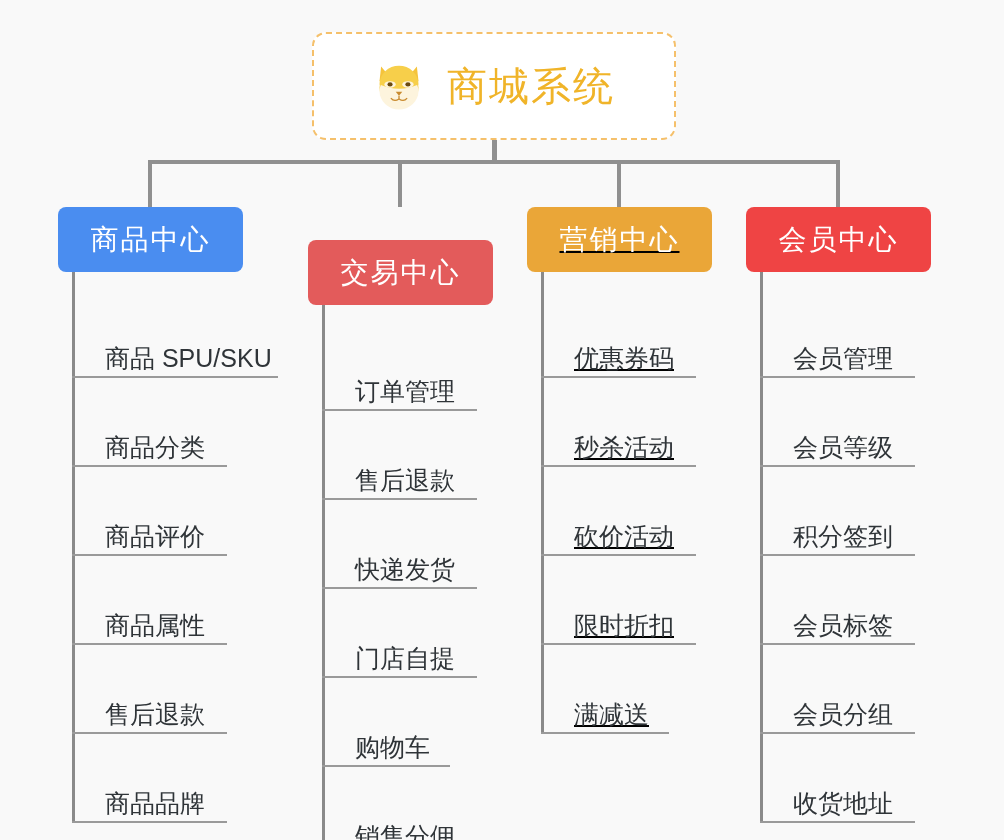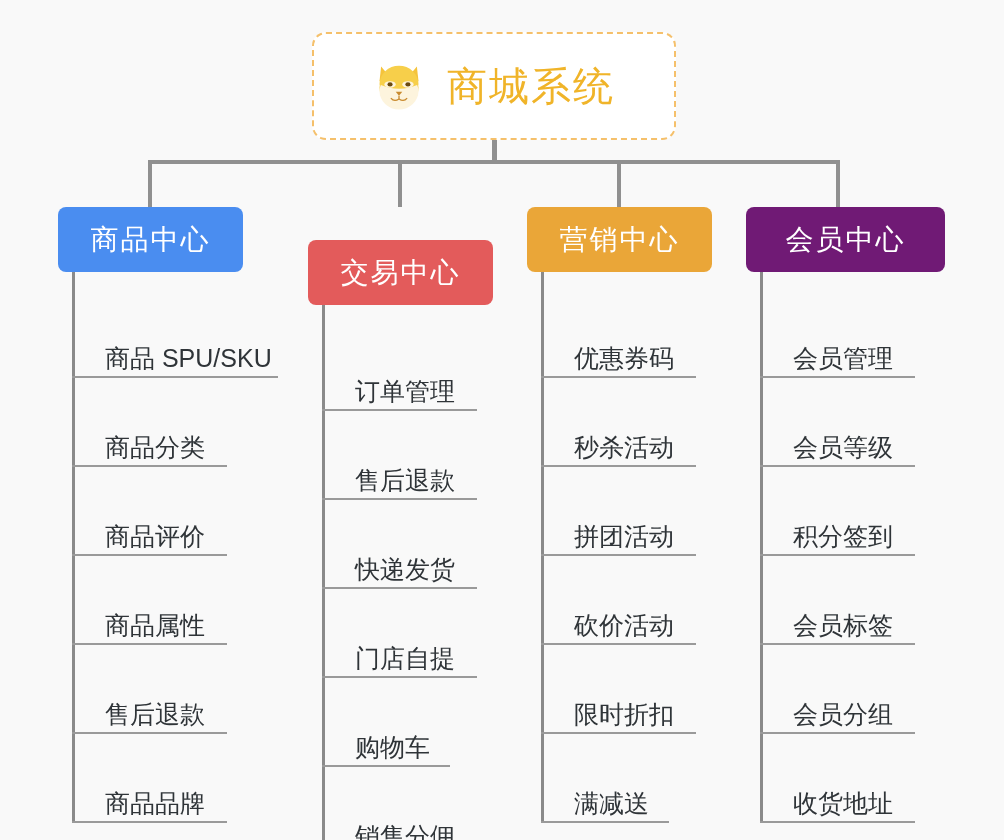--- a/index.html
+++ b/index.html
@@ -194,53 +194,49 @@
           <div class="leaf">
             <span class="leaf-label">购物车</span>
             <div class="leaf-rule" style="width: 128px;"></div>
           </div>
           <div class="leaf">
             <span class="leaf-label">销售分佣</span>
             <div class="leaf-rule" style="width: 155px;"></div>
           </div>
         </div>
       </div>
-      <div class="branch" style="left: 527px;">
+      <div class="branch" style="left: 527px; text-decoration: underline;">
         <div class="branch-head" style="background: rgb(234, 166, 56); width: 185px;">
           <span>营销中心</span>
         </div>
         <div class="branch-body">
           <div class="leaf">
             <span class="leaf-label">优惠券码</span>
             <div class="leaf-rule" style="width: 155px;"></div>
           </div>
           <div class="leaf">
             <span class="leaf-label">秒杀活动</span>
             <div class="leaf-rule" style="width: 155px;"></div>
           </div>
           <div class="leaf">
-            <span class="leaf-label">拼团活动</span>
-            <div class="leaf-rule" style="width: 155px;"></div>
-          </div>
-          <div class="leaf">
             <span class="leaf-label">砍价活动</span>
             <div class="leaf-rule" style="width: 155px;"></div>
           </div>
           <div class="leaf">
             <span class="leaf-label">限时折扣</span>
             <div class="leaf-rule" style="width: 155px;"></div>
           </div>
           <div class="leaf">
             <span class="leaf-label">满减送</span>
             <div class="leaf-rule" style="width: 128px;"></div>
           </div>
         </div>
       </div>
       <div class="branch" style="left: 746px;">
-        <div class="branch-head" style="background: #701a75; width: 199px;">
+        <div class="branch-head" style="background: #ef4444; width: 185px;">
           <span>会员中心</span>
         </div>
         <div class="branch-body">
           <div class="leaf">
             <span class="leaf-label">会员管理</span>
             <div class="leaf-rule" style="width: 155px;"></div>
           </div>
           <div class="leaf">
             <span class="leaf-label">会员等级</span>
             <div class="leaf-rule" style="width: 155px;"></div>

